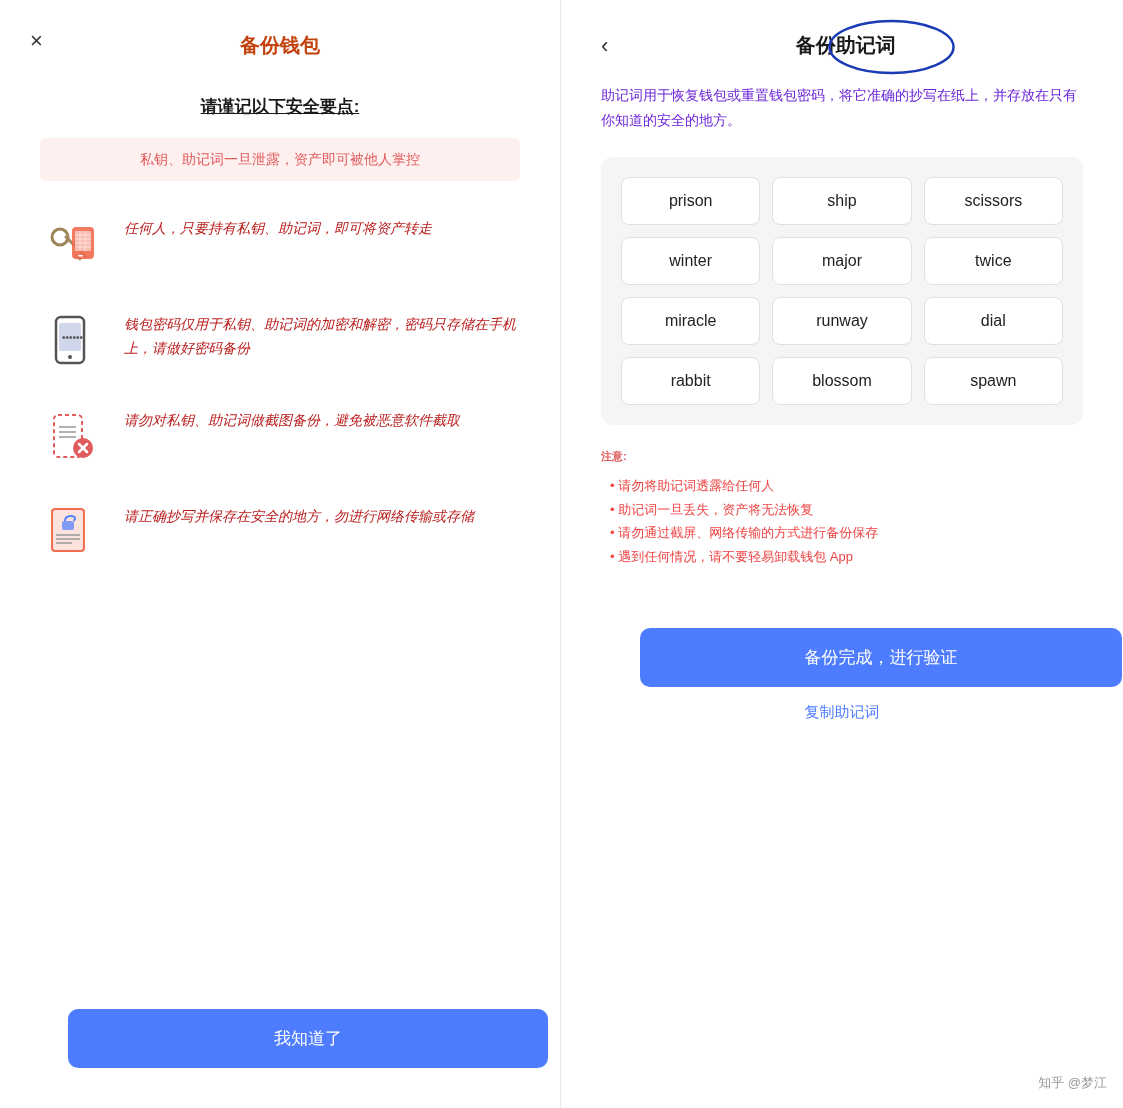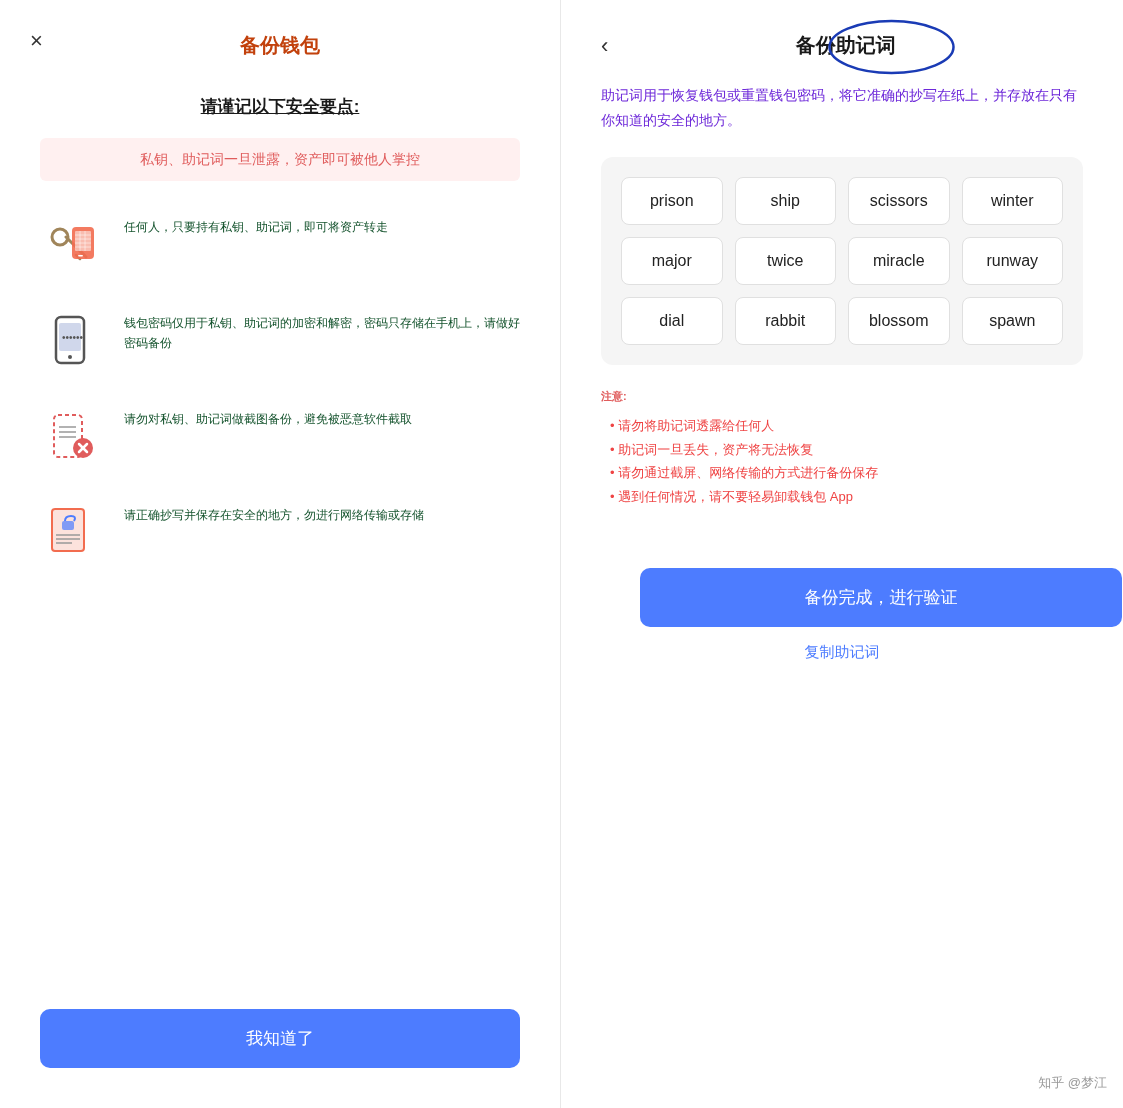--- a/index.html
+++ b/index.html
@@ -70,35 +70,37 @@
     }
     .security-icon {
       width: 64px;
       height: 64px;
       flex-shrink: 0;
       display: flex;
       align-items: center;
       justify-content: center;
     }
     .security-text {
-      font-size: 12px;
-      color: #14532d;
+      font-size: 14px;
+      color: #b91c1c;
       line-height: 1.7;
       padding-top: 4px;
+      font-style: italic;
     }
     .left-btn {
       margin-top: auto;
       background: #4d7cff;
       color: #fff;
       border: none;
       border-radius: 10px;
       padding: 18px;
       font-size: 17px;
       cursor: pointer;
       width: 100%;
+      margin-left: 28px;
     }
     
     .right-header {
       display: flex;
       align-items: center;
       margin-bottom: 24px;
       position: relative;
     }
     .back-btn {
       font-size: 22px;
@@ -119,21 +121,21 @@
     }
     .right-desc {
       font-size: 14px;
       color: #6d28d9;
       line-height: 1.8;
       margin-bottom: 24px;
     }
     
     .mnemonic-grid {
       display: grid;
-      grid-template-columns: repeat(4, 1fr);
+      grid-template-columns: repeat(3, 1fr);
       gap: 12px;
       background: #f5f5f5;
       border-radius: 12px;
       padding: 20px;
       margin-bottom: 24px;
     }
     .mnemonic-cell {
       background: #fff;
       border: 1px solid #e0e0e0;
       border-radius: 8px;

